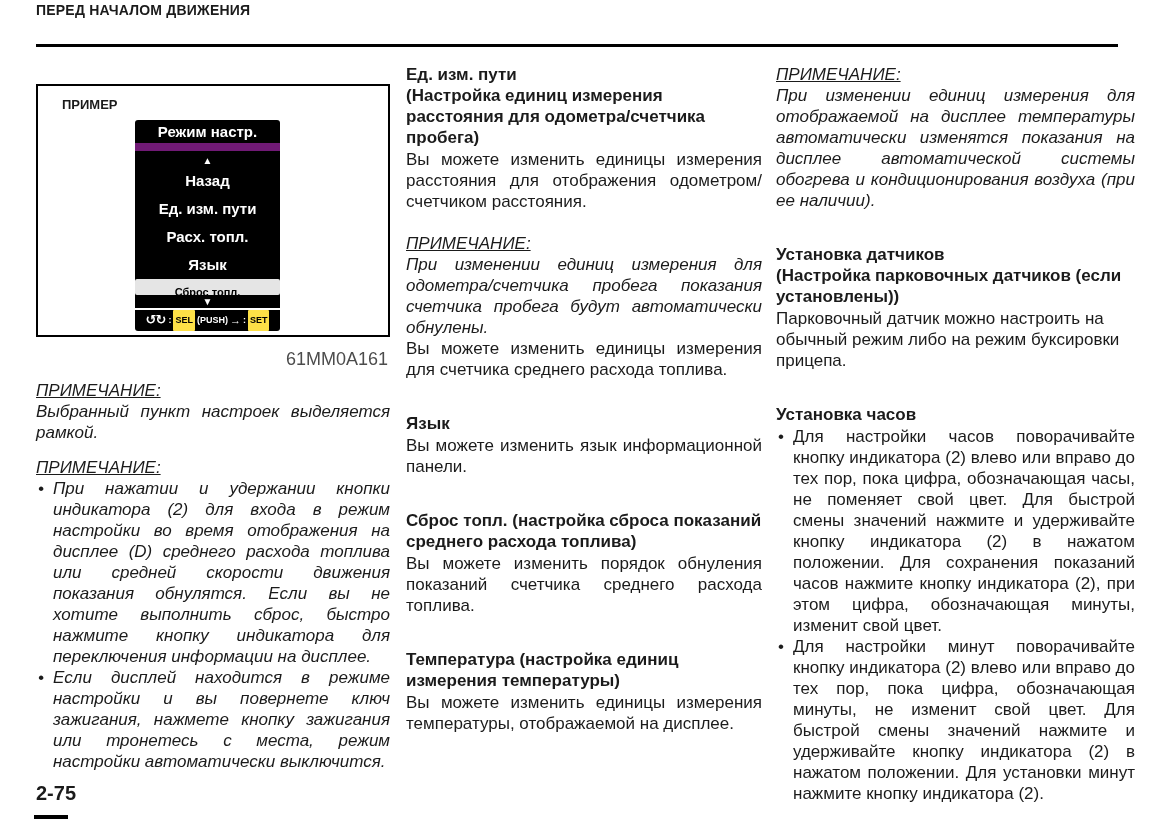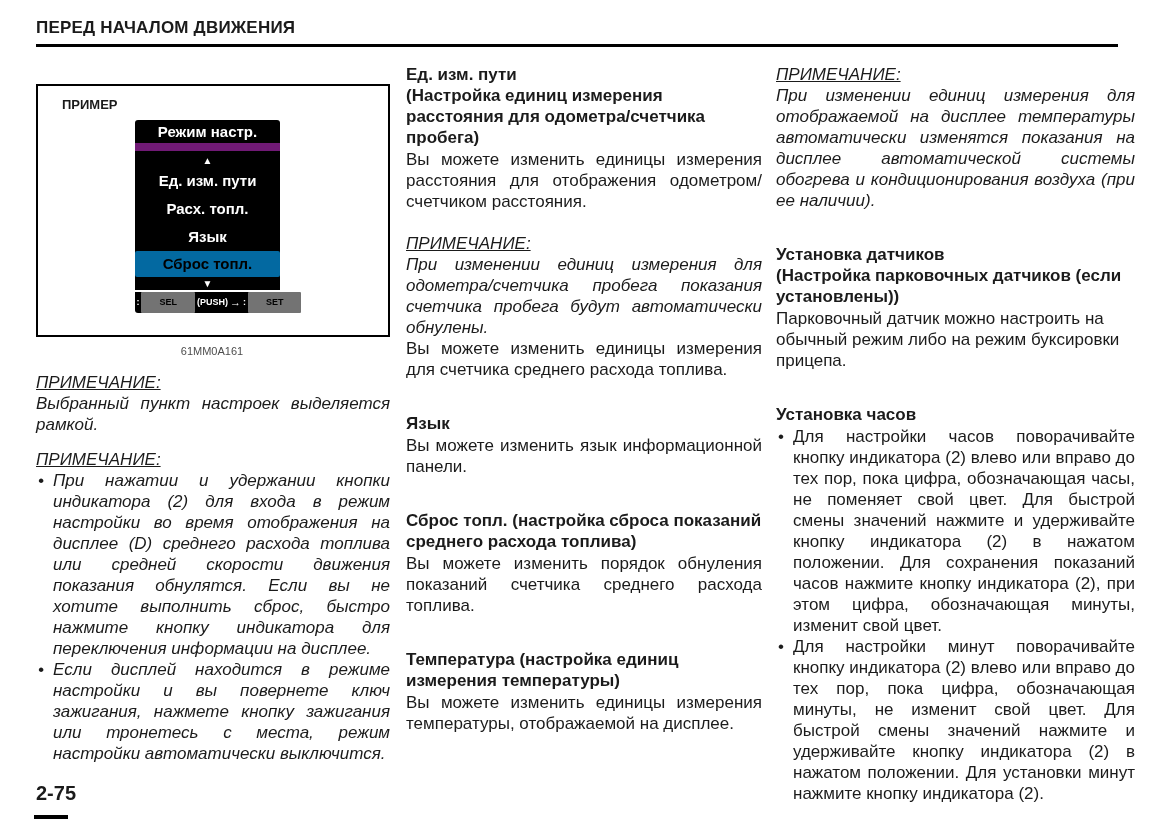--- a/index.html
+++ b/index.html
@@ -2,22 +2,22 @@
 <html><head>
 <meta charset="utf-8">
 <style>
   html,body{margin:0;padding:0;}
   body{
     width:1153px;height:819px;position:relative;overflow:hidden;
     background:#ffffff;color:#1b1b1b;
     font-family:"Liberation Sans","DejaVu Sans",sans-serif;
   }
   .page-header{
-    position:absolute;left:36px;top:18px;
-    font-size:17px;font-weight:bold;letter-spacing:.2px;
+    position:absolute;left:36px;top:2px;
+    font-size:14px;font-weight:bold;letter-spacing:.2px;
   }
   .header-rule{
     position:absolute;left:36px;top:44px;width:1082px;height:3px;background:#000;
   }
   .col{position:absolute;font-size:17px;line-height:21px;}
   #col1{left:36px;top:84px;width:354px;}
   #col2{left:406px;top:64px;width:356px;}
   #col3{left:776px;top:64px;width:359px;}
 
   
@@ -27,33 +27,33 @@
   .figure-label{position:absolute;left:24px;top:8px;font-size:13px;font-weight:bold;}
   .panel{
     position:absolute;left:97px;top:34px;width:145px;
     background:#000;color:#fff;font-weight:bold;text-align:center;border-radius:3px;
   }
   .panel-title{font-size:15px;line-height:23px;border-bottom:8px solid #701a75;}
   .panel-menu{padding-top:3px;}
   .panel-arrow{font-size:10px;line-height:13px;height:13px;}
   .panel-item{font-size:15px;line-height:28px;height:28px;white-space:nowrap;}
   .panel-selected{
-    background:#0369a1;color:#000;font-size:15px;line-height:26px;height:26px;
+    background:#e5e5e5;color:#000;font-size:11px;line-height:26px;height:16px;
     border-radius:2px;white-space:nowrap;
   }
   .panel-hint{
     border-top:2px solid #fff;height:18px;
     display:flex;align-items:center;justify-content:center;gap:2px;
     font-size:9px;font-weight:bold;white-space:nowrap;padding:1px 0 2px;
   }
   .knob-icon{font-size:13px;line-height:10px;letter-spacing:-1px;margin-right:1px;}
-  .hint-box{background:#737373;color:#000;padding:0 18px;border-radius:1px;font-size:9px;}
+  .hint-box{background:#fde047;color:#000;padding:0 2px;border-radius:1px;font-size:9px;}
   .hint-arrow{font-size:11px;line-height:10px;}
   .figure-caption{
-    text-align:center;font-size:11px;color:#4c4c4c;margin:4px 2px 10px 0;
+    text-align:right;font-size:18px;color:#4c4c4c;margin:12px 2px 10px 0;
   }
 
   
   .note-title{font-style:italic;margin-top:21px;text-decoration:underline;}
   .note-title.first{margin-top:0;}
   .note-title.after-fig{margin-top:8px;}
   .note-title.tight{margin-top:14px;}
   .note-body{font-style:italic;text-align:justify;}
   .sec-title{font-weight:bold;margin-top:33px;margin-bottom:1px;line-height:21px;}
   .sec-title.first{margin-top:0;}
@@ -73,20 +73,21 @@
 
 <div class="col" id="col1">
 
   <div class="figure-box">
     <div class="figure-label">ПРИМЕР</div>
 
     <div class="panel">
       <div class="panel-title">Режим настр.</div>
       <div class="panel-menu">
         <div class="panel-arrow">▲</div>
+        <div class="panel-item">Назад</div>
         <div class="panel-item">Ед. изм. пути</div>
         <div class="panel-item">Расх. топл.</div>
         <div class="panel-item">Язык</div>
         <div class="panel-selected">Сброс топл.</div>
         <div class="panel-arrow">▼</div>
       </div>
       <div class="panel-hint">
         <span class="knob-icon">↺↻</span>
         <span>:</span>
         <span class="hint-box">SEL</span>

